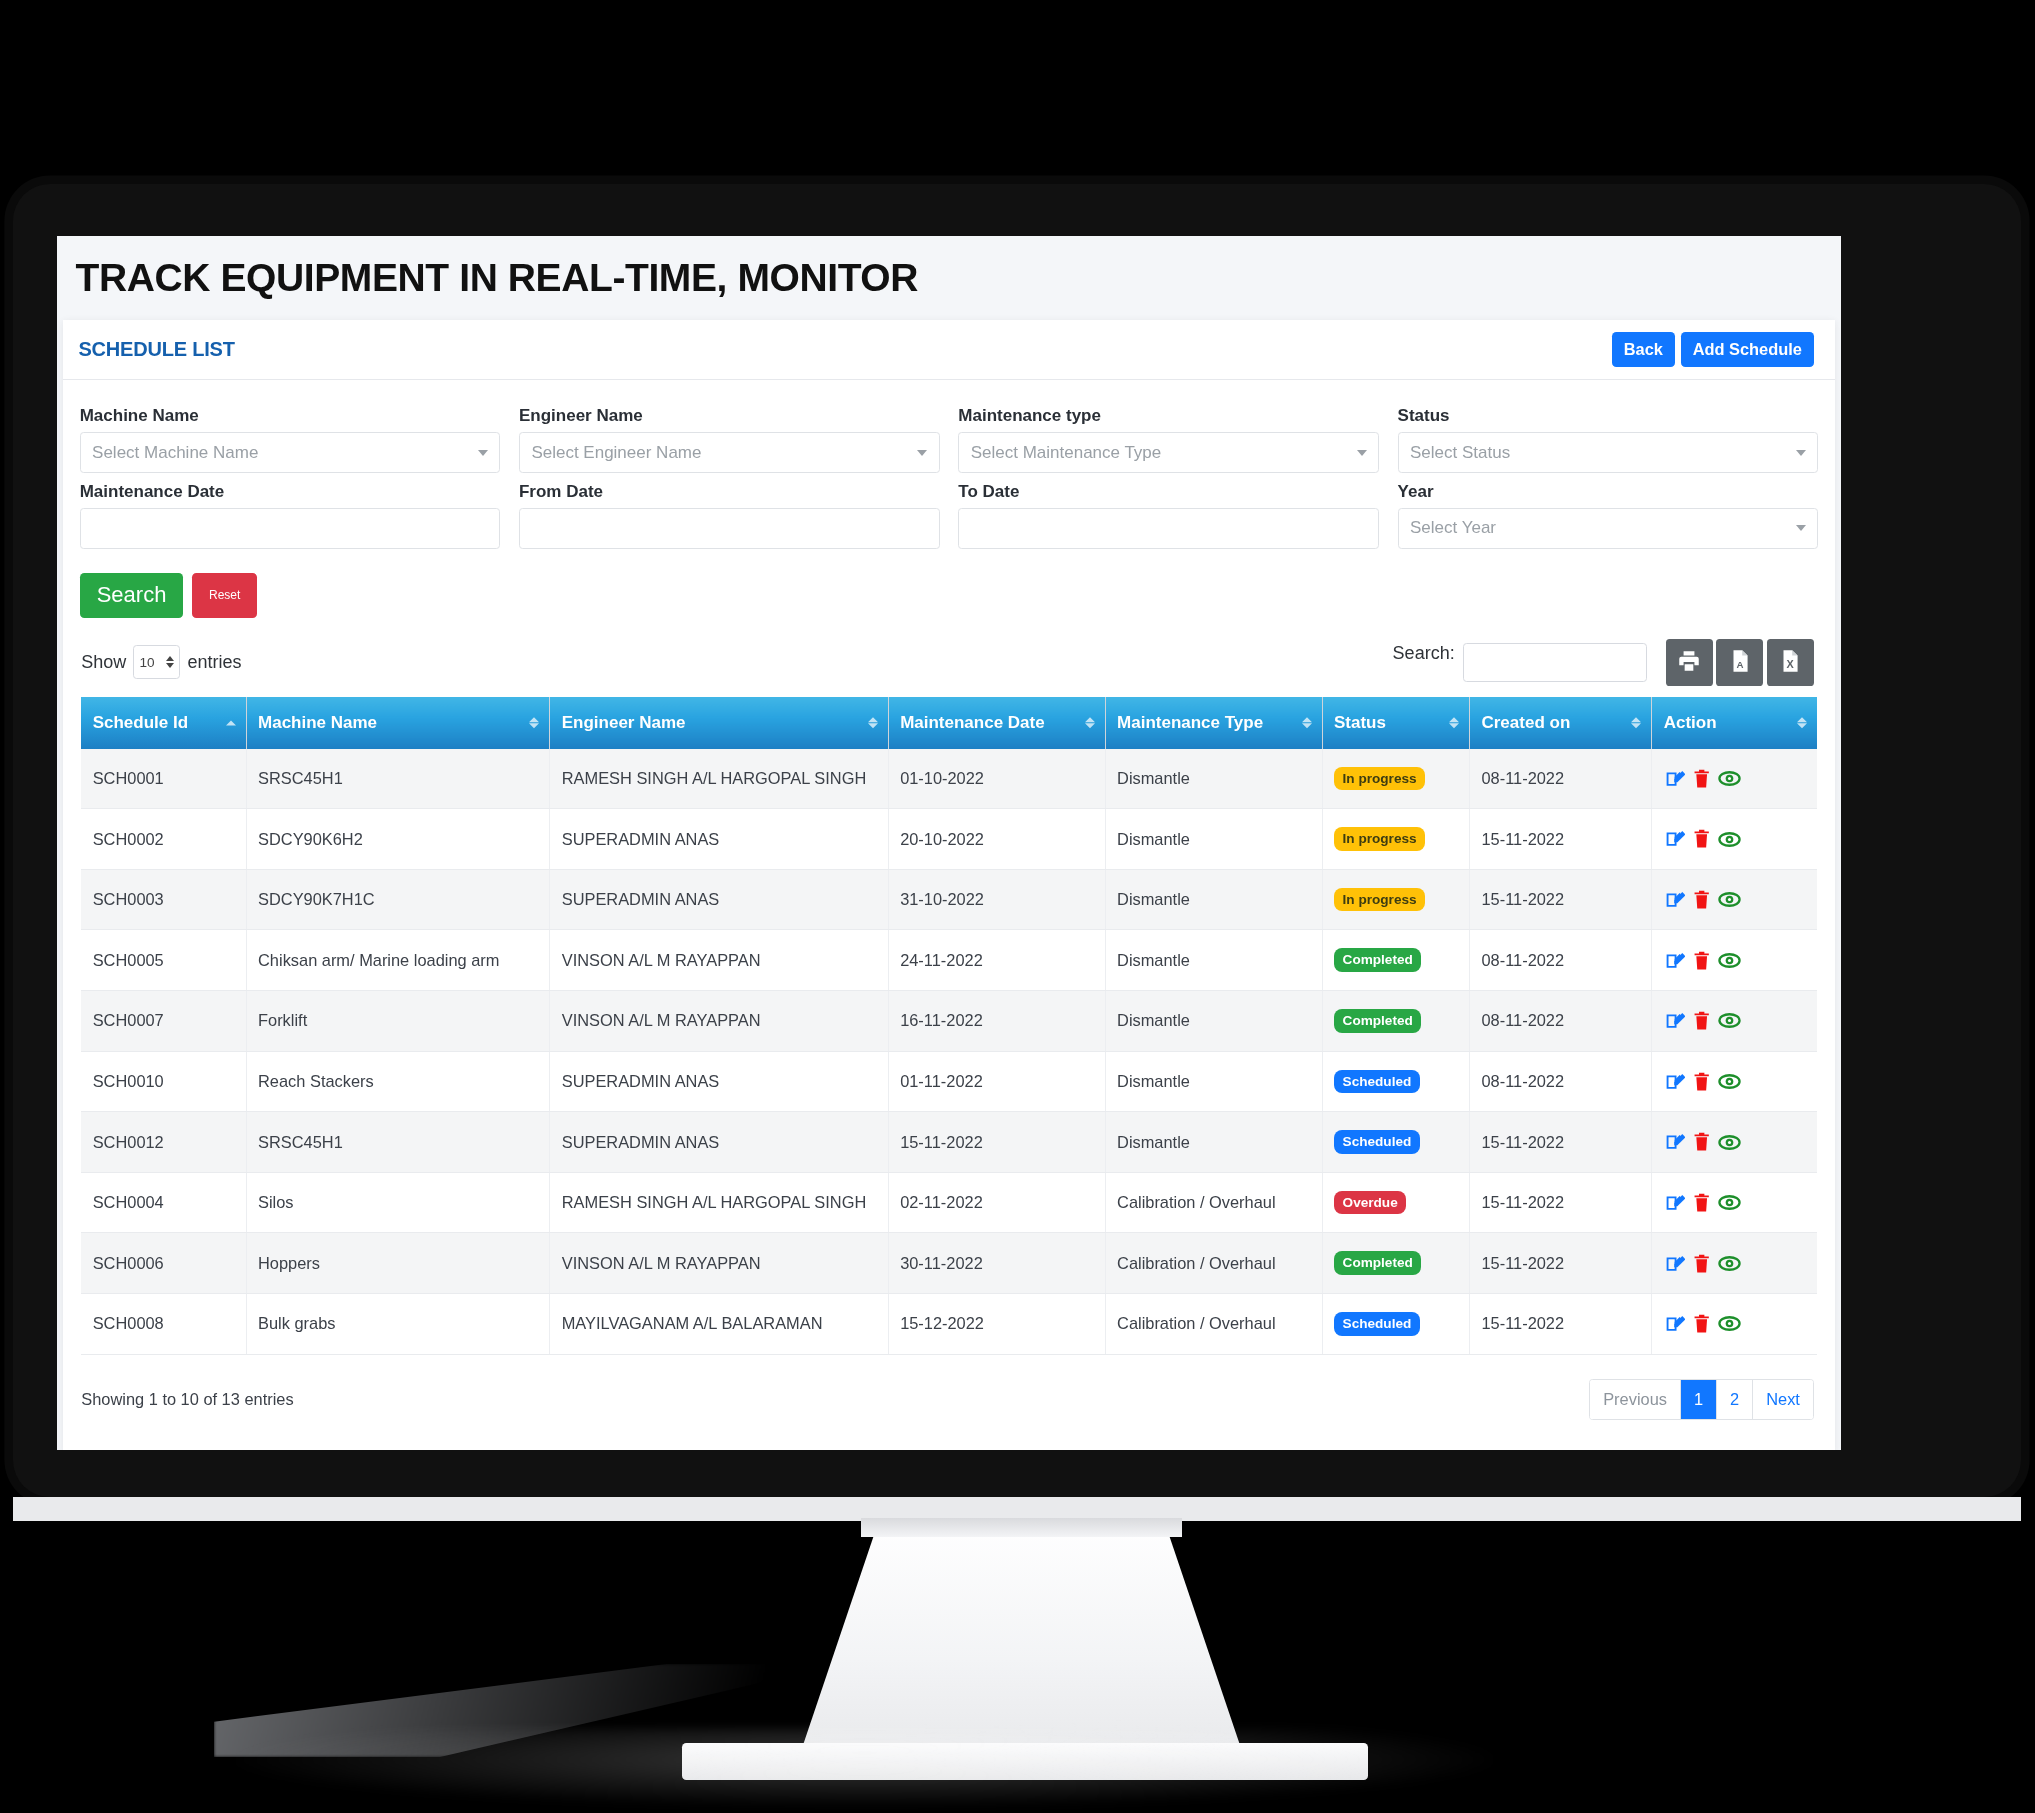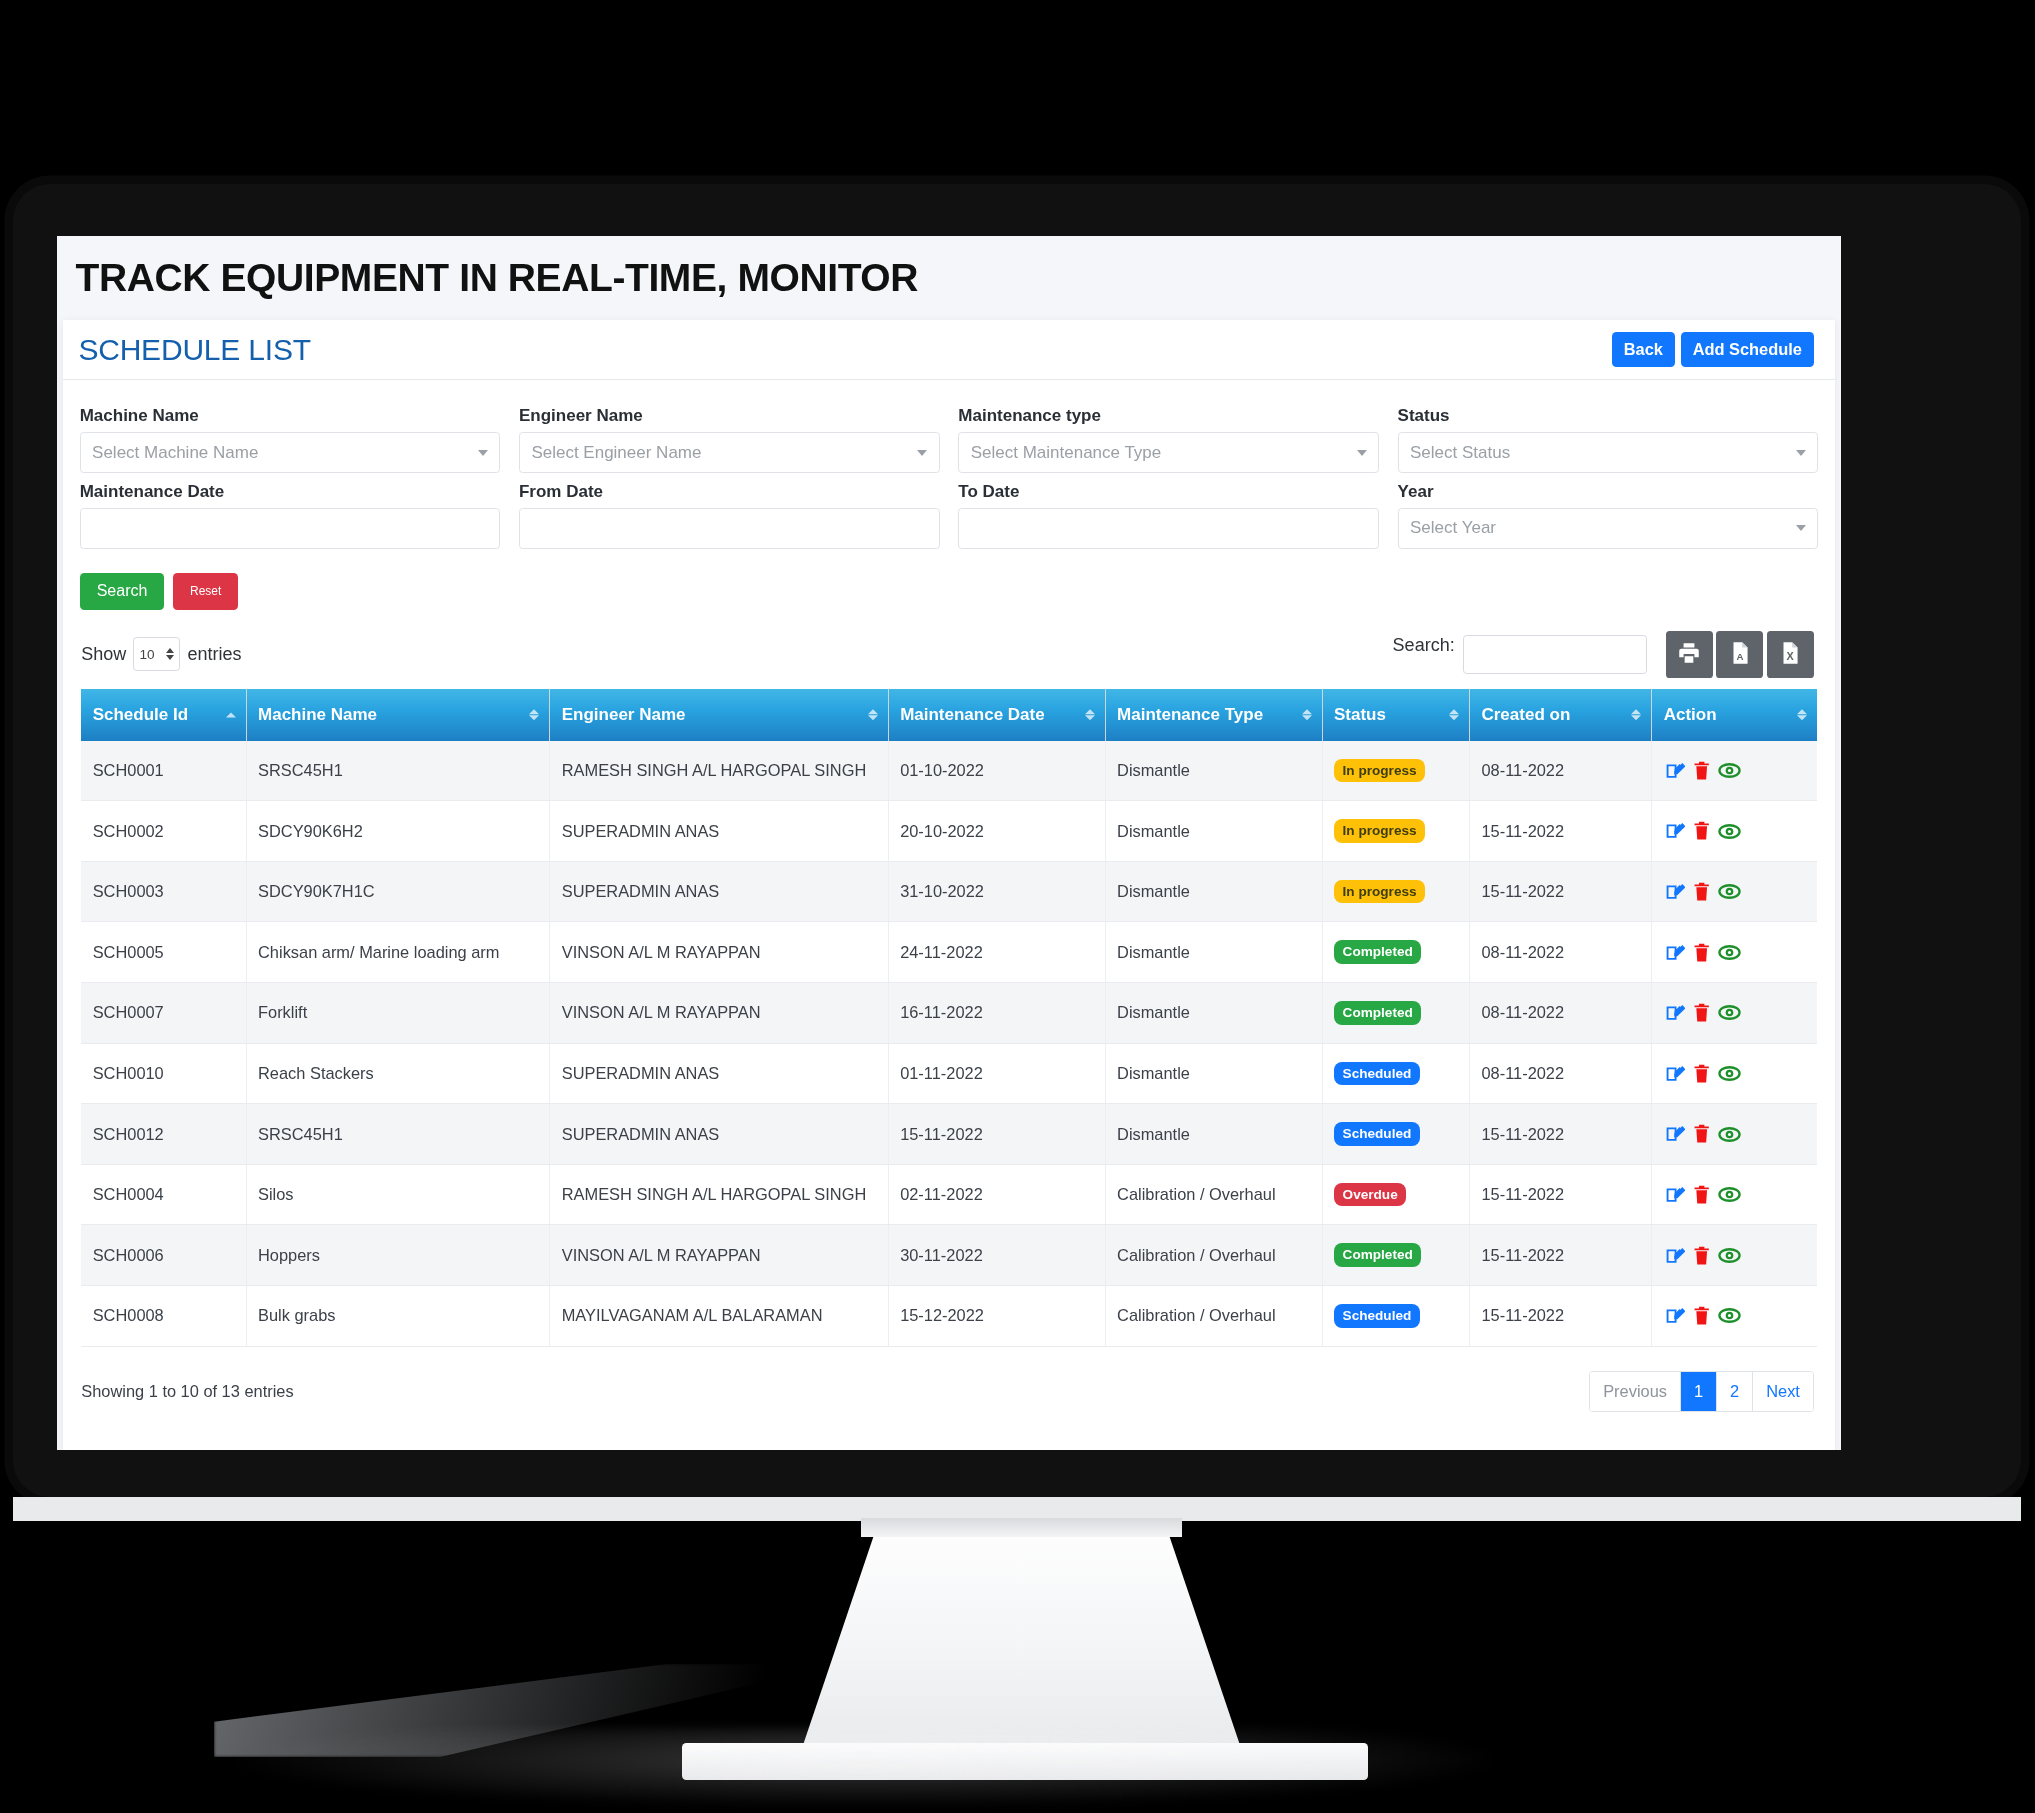--- a/index.html
+++ b/index.html
@@ -97,22 +97,22 @@
     box-shadow: 0 1.4px 7.1px rgba(0,0,0,0.07);
   }
   #card-header {
     height: 60px;
     border-bottom: 0.7px solid #e6e8ec;
     display: flex; align-items: center; justify-content: space-between;
     padding: 0 21.4px 0 15.7px;
   }
   #card-title {
     color: #1560ad;
-    font-size: 30px;
-    font-weight: 400;
+    font-size: 20px;
+    font-weight: 700;
     letter-spacing: -0.2px;
   }
   .header-btns { display: flex; gap: 5.7px; align-items: center; }
   .btn {
     border: none; border-radius: 4.3px;
     color: #fff;
     font-family: "Liberation Sans", sans-serif;
     cursor: pointer;
     white-space: nowrap;
   }
@@ -150,21 +150,21 @@
     position: absolute; right: 11.4px; top: 50%;
     transform: translateY(-50%);
     width: 0; height: 0;
     border-left: 5.7px solid transparent;
     border-right: 5.7px solid transparent;
     border-top: 6.4px solid #9aa0a6;
   }
   .text-box { color:#333; }
 
   #action-btns { display: flex; gap: 8.6px; padding: 24px 17px 0 17px; }
-  .btn-success { background:#28a745; font-size:16px; padding: 9.3px 17px; font-weight:400;}
+  .btn-success { background:#28a745; font-size:22px; padding: 9.3px 17px; font-weight:400;}
   .btn-danger  { background:#dc3545; font-size:12px; padding: 9.3px 17px; font-weight:400;}
 
   
   #dt-toolbar {
     display: flex; align-items: center; justify-content: space-between;
     padding: 21.4px 21.4px 11.4px 18.6px;
   }
   .dt-length { display:flex; align-items:center; gap:7.1px; font-size:18px; color:#2f3338; }
   .dt-select {
     width: 47px; height: 34px;

